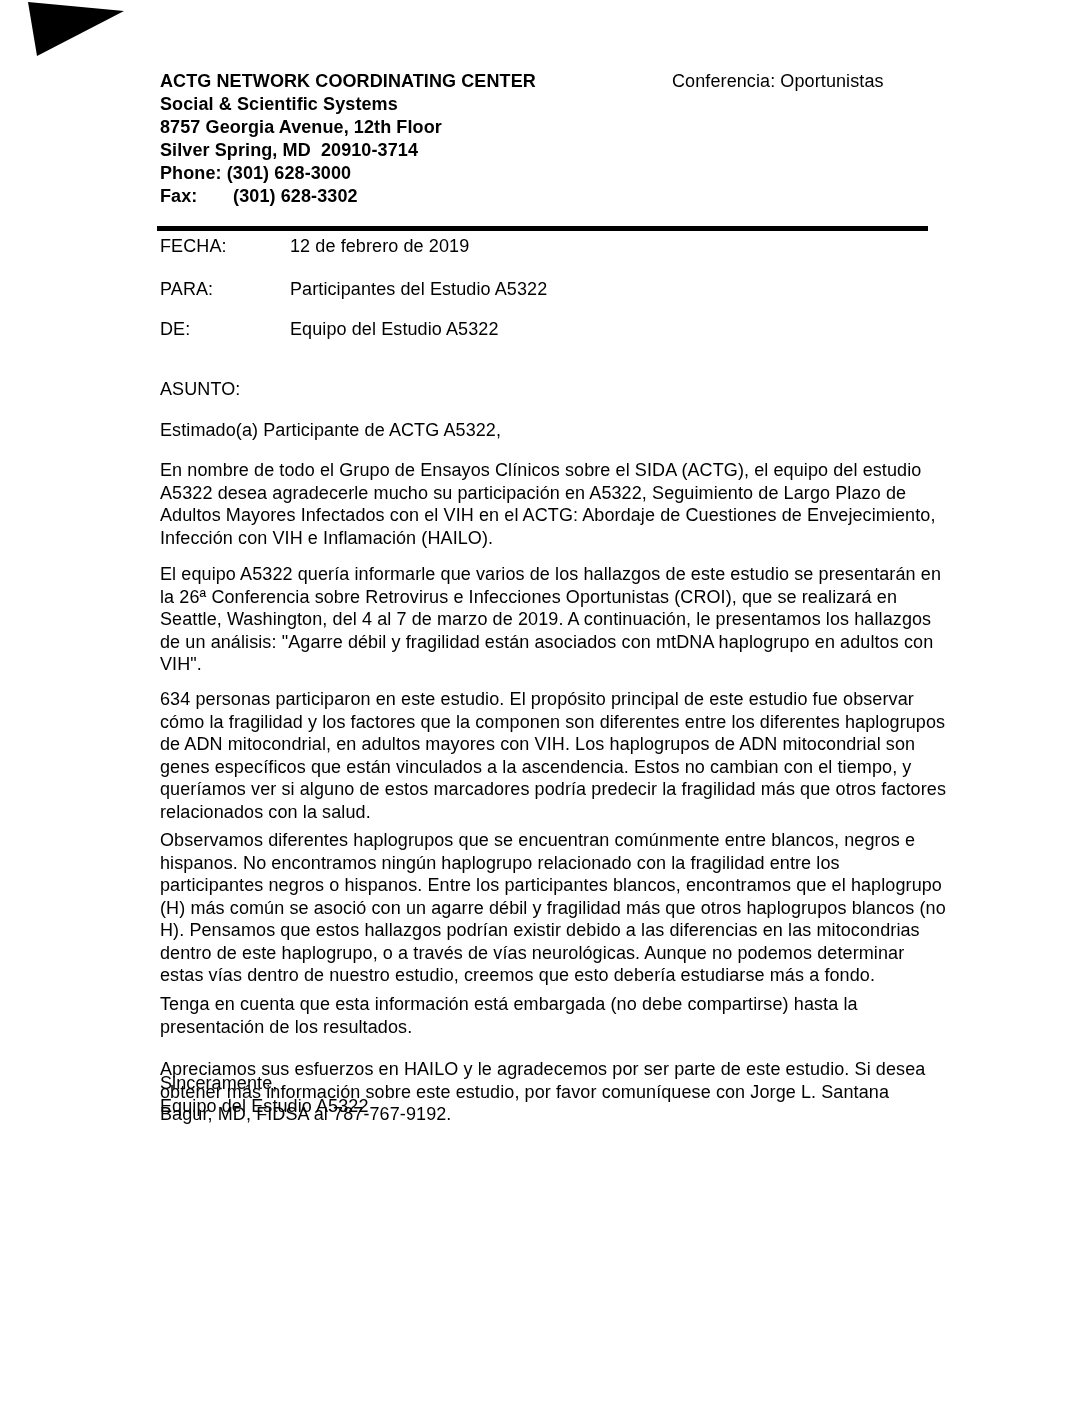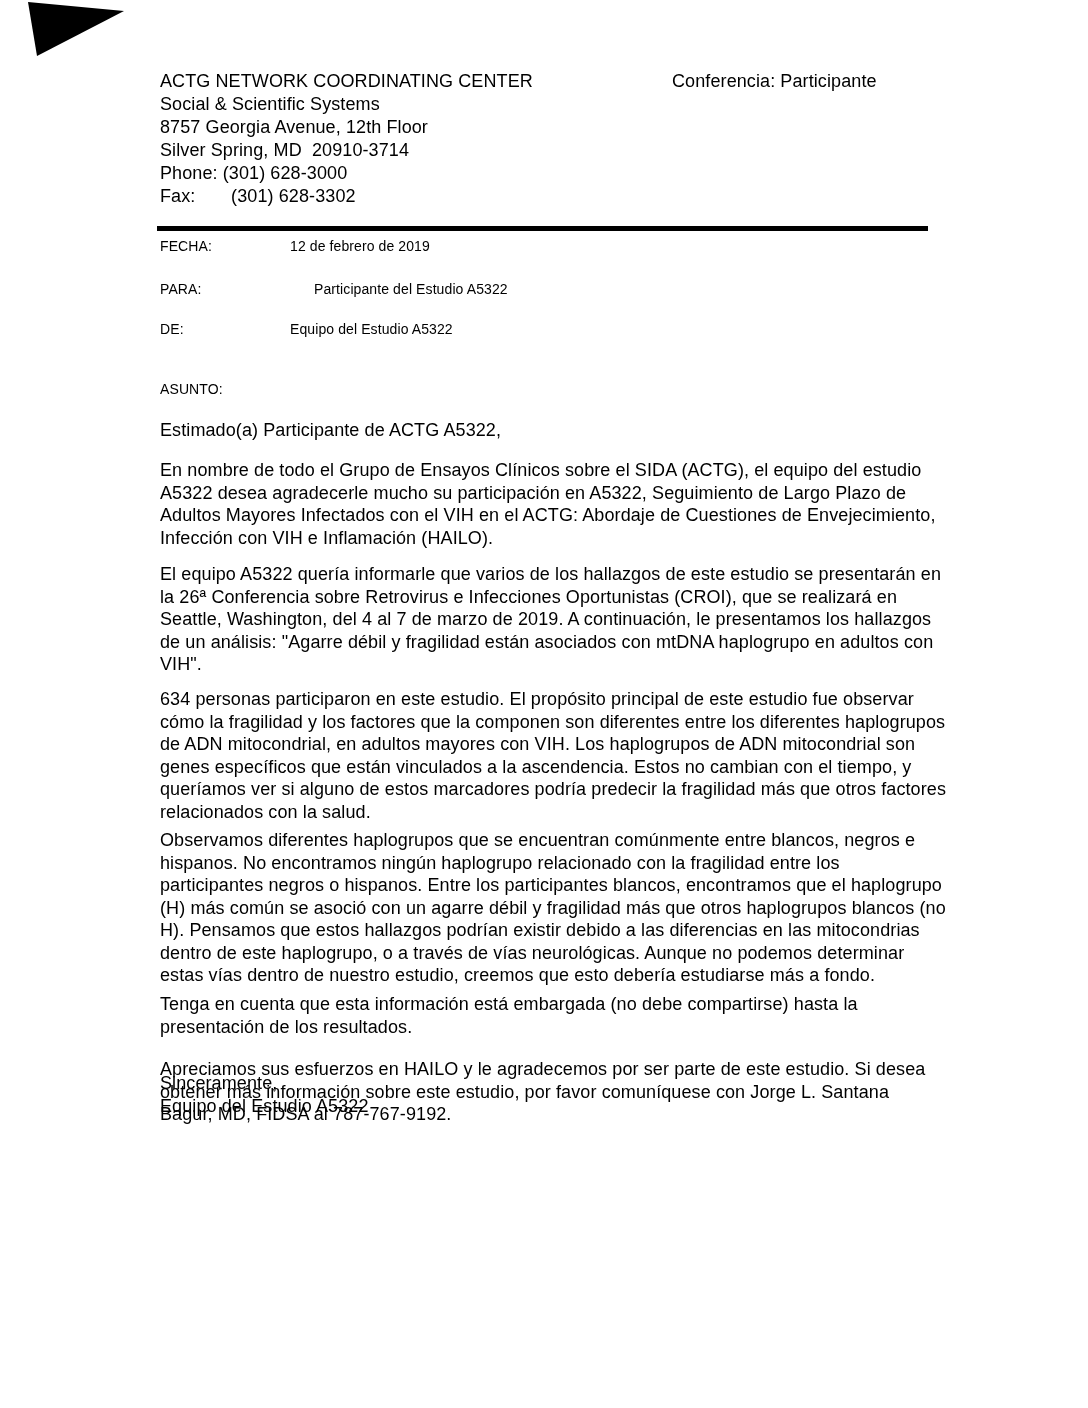--- a/index.html
+++ b/index.html
@@ -14,44 +14,44 @@
   }
   .block {
     position: absolute;
     font-size: 18px;
     line-height: 22.5px;
     white-space: pre-line;
     letter-spacing: 0.1px;
   }
   .letterhead {
     left: 160px; top: 70px;
-    font-weight: normal;
+    font-weight: bold;
     line-height: 23px;
     white-space: pre-wrap;
     width: 560px;
   }
   .conference { left: 672px; top: 70px; line-height: 23px; }
   .rule {
     position: absolute;
     left: 157px; top: 226px;
     width: 771px; height: 5px;
     background: #000000;
   }
   .memo-row {
     position: absolute;
     left: 160px;
     display: flex;
-    font-size: 14px;
+    font-size: 18px;
     line-height: 22px;
     letter-spacing: 0.1px;
   }
   .memo-label { width: 130px; flex: 0 0 130px; }
   .memo-value { white-space: pre; }
   .row-0 { top: 235px; }
-  .row-1 { top: 278px; gap: 24px; }
+  .row-1 { top: 278px; }
   .row-2 { top: 318px; }
   .row-3 { top: 358px; margin-top: 20px; }
   .body-col { left: 160px; width: 900px; }
   .salutation { top: 419px; }
   .para-0 { top: 459px; }
   .para-1 { top: 563px; }
   .para-2 { top: 688px; }
   .para-3 { top: 829px; }
   .para-4 { top: 993px; }
   .para-5 { top: 1058px; }
@@ -67,31 +67,31 @@
     <polygon points="28,2 124,11 37,56" fill="#000000"></polygon>
   </svg>
 
   <div class="block letterhead">ACTG NETWORK COORDINATING CENTER
 Social &amp; Scientific Systems
 8757 Georgia Avenue, 12th Floor
 Silver Spring, MD  20910-3714
 Phone: (301) 628-3000
 Fax:       (301) 628-3302</div>
 
-  <div class="block conference">Conferencia: Participante</div>
+  <div class="block conference">Conferencia: Oportunistas</div>
 
   <div class="rule"></div>
 
   <div class="memo-row row-0">
     <span class="memo-label">FECHA:</span>
     <span class="memo-value">12 de febrero de 2019</span>
   </div>
   <div class="memo-row row-1">
     <span class="memo-label">PARA:</span>
-    <span class="memo-value">Participante del Estudio A5322</span>
+    <span class="memo-value">Participantes del Estudio A5322</span>
   </div>
   <div class="memo-row row-2">
     <span class="memo-label">DE:</span>
     <span class="memo-value">Equipo del Estudio A5322</span>
   </div>
   <div class="memo-row row-3">
     <span class="memo-label">ASUNTO:</span>
   </div>
 
   <div class="block body-col salutation">Estimado(a) Participante de ACTG A5322,</div>

